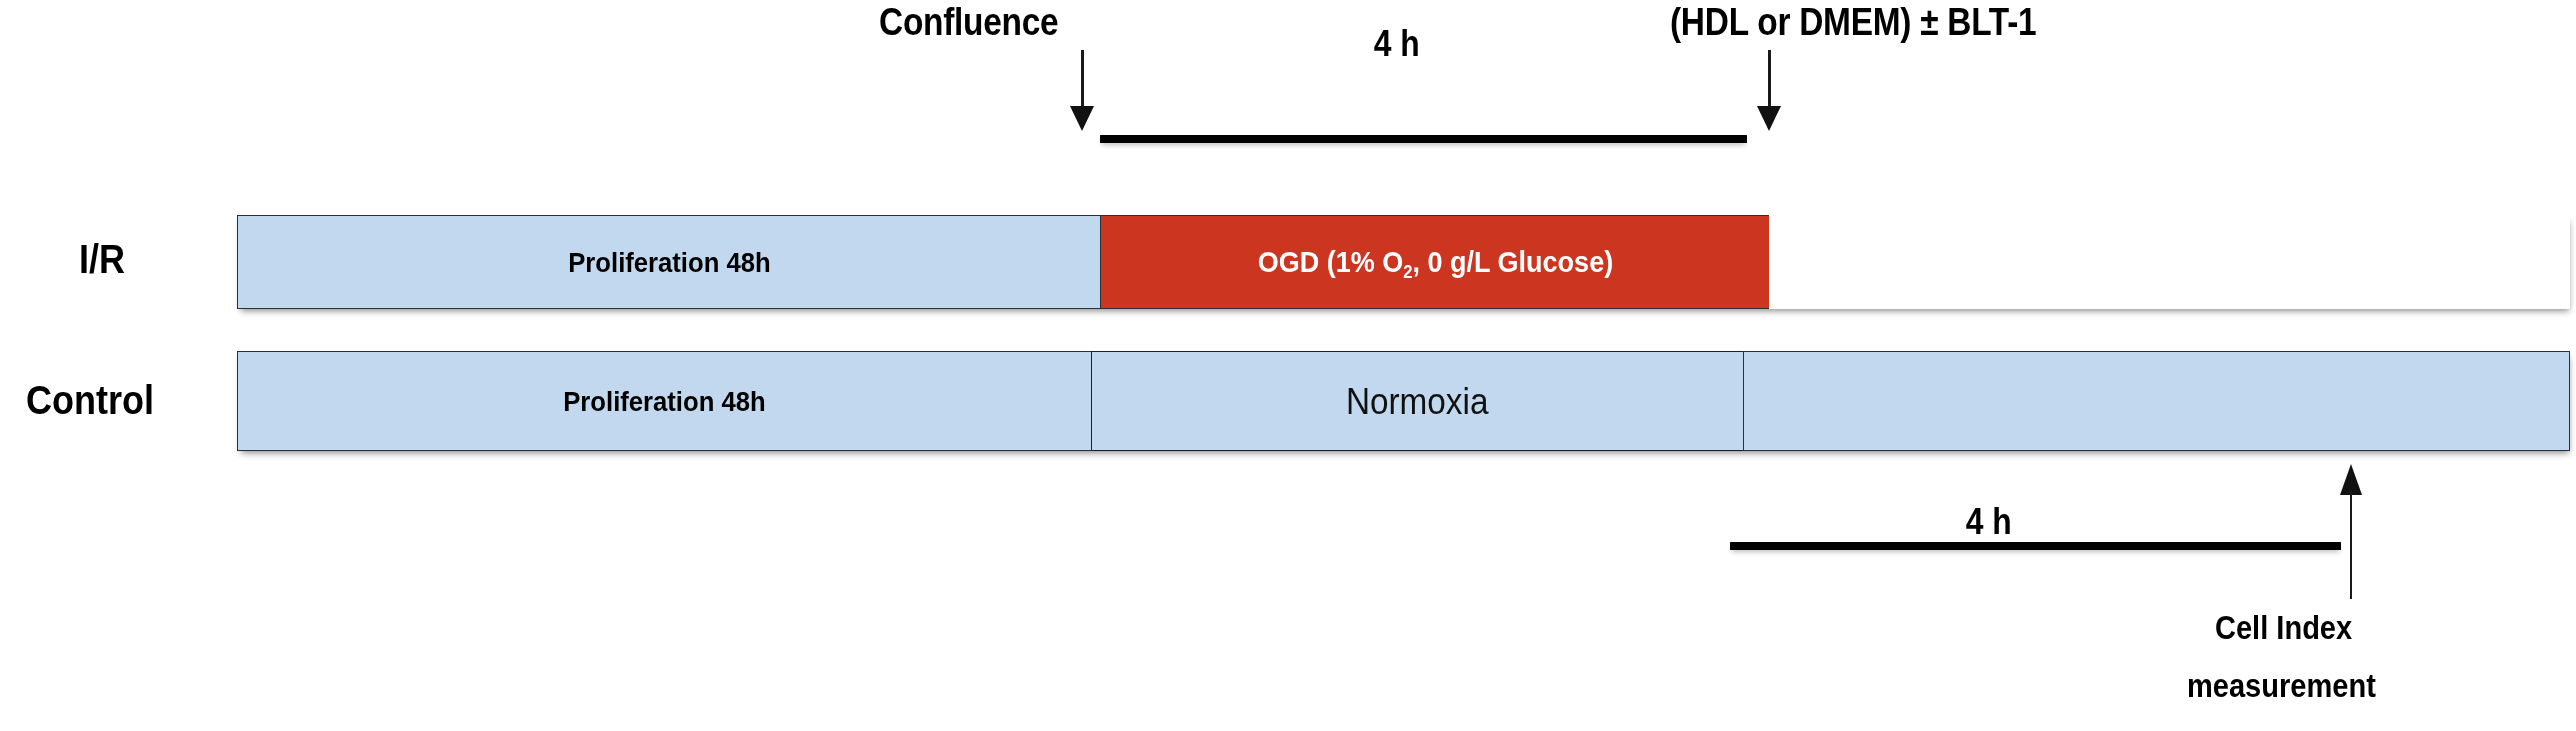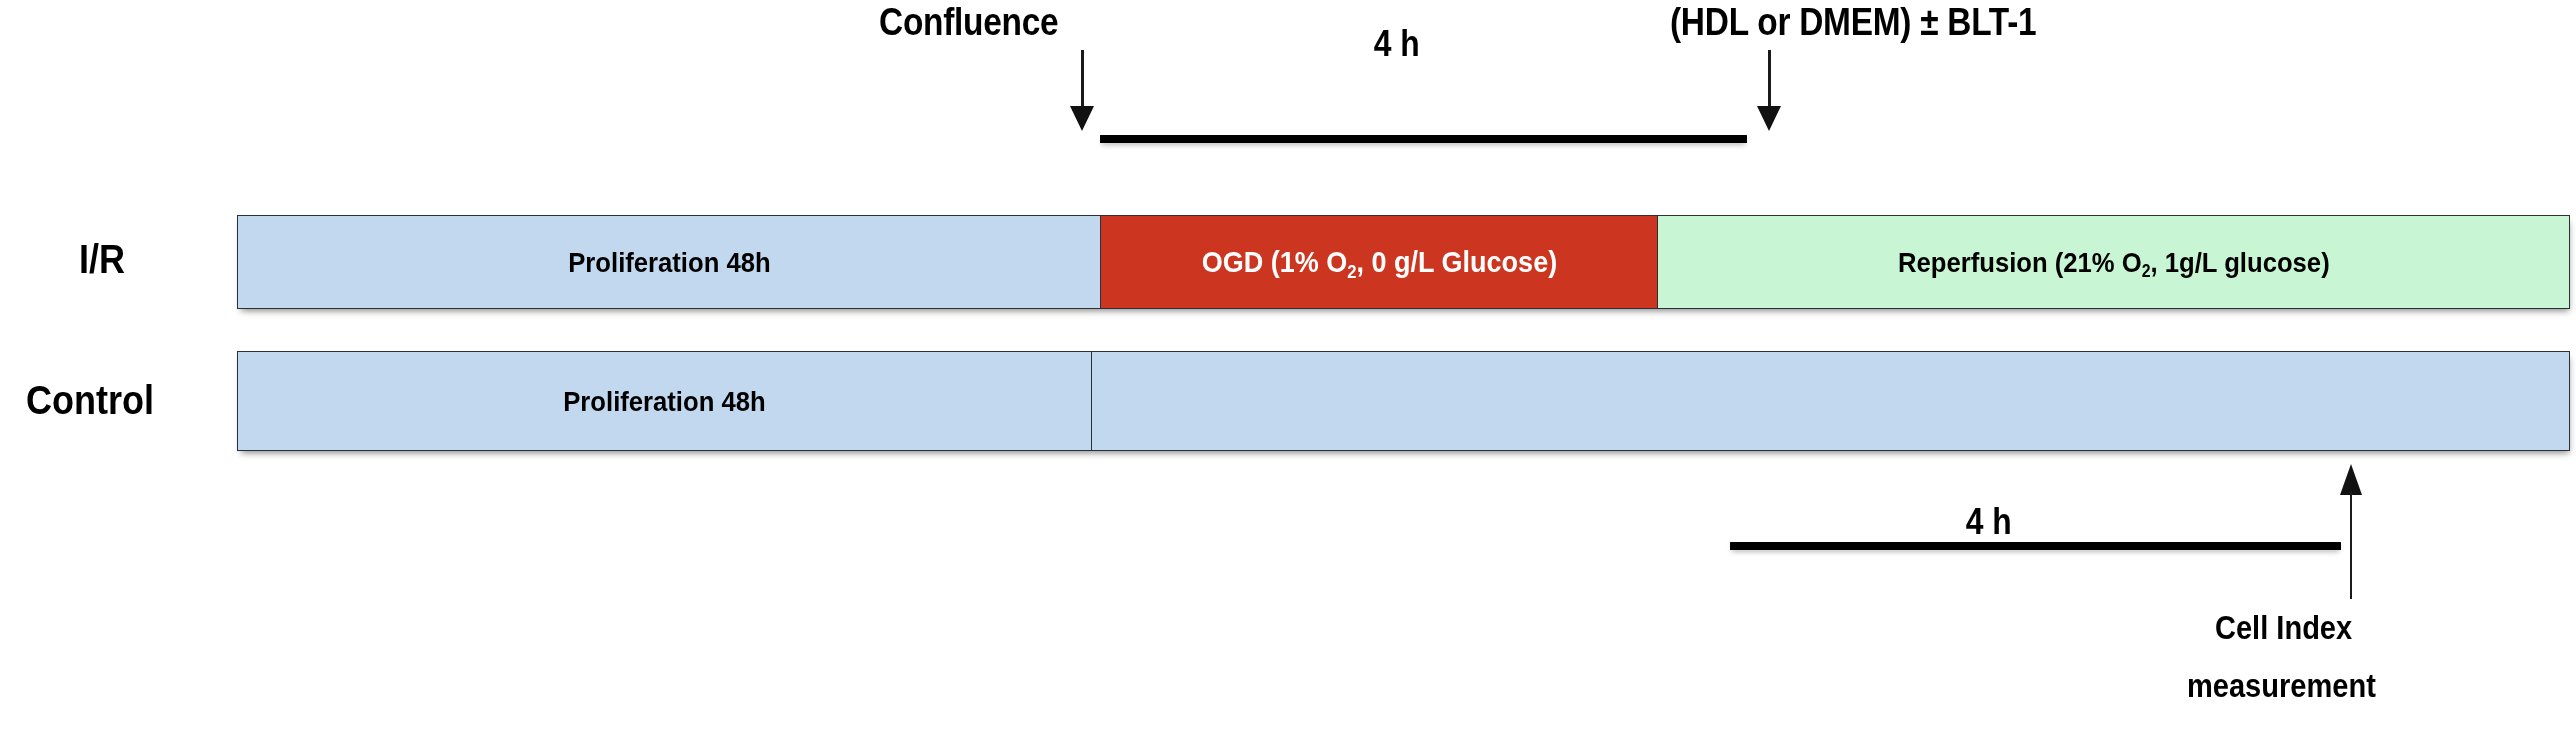--- a/index.html
+++ b/index.html
@@ -98,21 +98,21 @@
   }
   .seg .seg-text sub{font-size:0.62em; vertical-align:baseline; position:relative; top:0.30em;}
 
   
   #seg-proliferation-ir{
     width:863px; background:#c2d8ee;
     border:1.8px solid #2b2f36; border-right:none;
   }
   #seg-proliferation-ir .seg-text{color:#000; font-size:28.5px;}
   #seg-ogd{
-    width:557px; background:#cc3520;
+    width:669px; background:#cc3520;
     border:1.8px solid #2b2f36; border-right:none;
   }
   #seg-ogd .seg-text{color:#ffffff; font-size:30px;}
   #seg-reperfusion{
     flex:1; background:#c8f6d4;
     border:1.8px solid #2b2f36;
   }
   #seg-reperfusion .seg-text{color:#000; font-size:28.5px;}
 
   
@@ -169,31 +169,31 @@
   <div class="timeline-row" id="row-ir">
 
     <div class="seg" id="seg-proliferation-ir">
       <span class="seg-text">Proliferation 48h</span>
     </div>
 
     <div class="seg" id="seg-ogd">
       <span class="seg-text"><span>OGD  (1% O</span><sub>2</sub><span>, 0 g/L Glucose)</span></span>
     </div>
 
-    <div class="seg" id="seg-reperfusion">
-      <span class="seg-text"><span>Reperfusion (21% O</span><sub>2</sub><span>, 1g/L glucose)</span></span>
-    </div>
   </div>
 
   <div class="timeline-row" id="row-control">
 
     <div class="seg" id="seg-proliferation-ctrl">
       <span class="seg-text">Proliferation 48h</span>
     </div>
 
+    <div class="seg" id="seg-normoxia">
+      <span class="seg-text">Normoxia</span>
+    </div>
 
     <div class="seg" id="seg-control-tail">
       <span class="seg-text"></span>
     </div>
   </div>
 
   <div class="abs duration" id="duration-bottom">4 h</div>
 
   <div class="abs measure-bar" id="measure-bar-bottom"></div>
 

